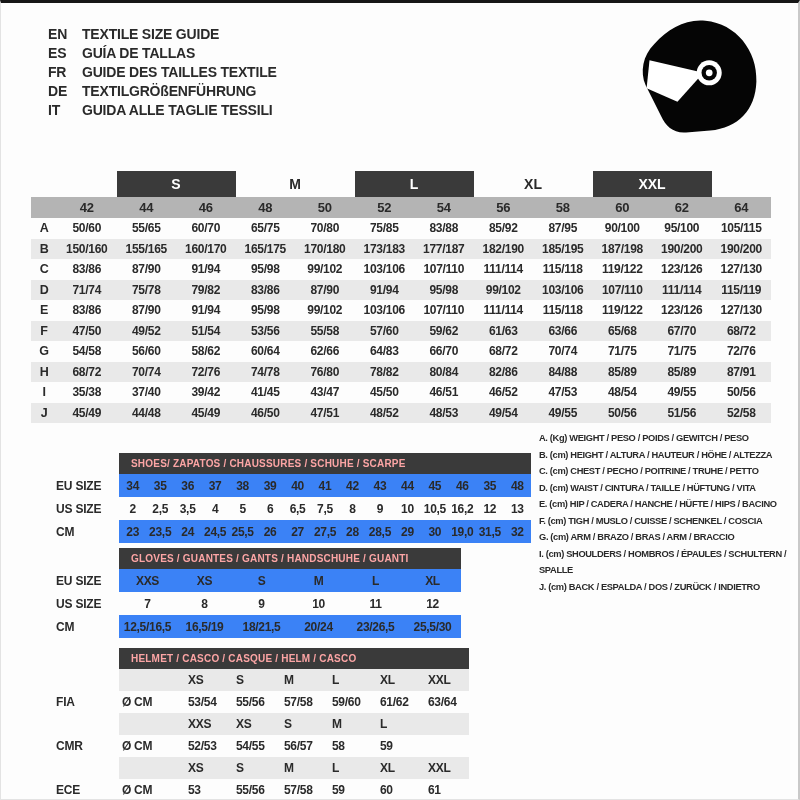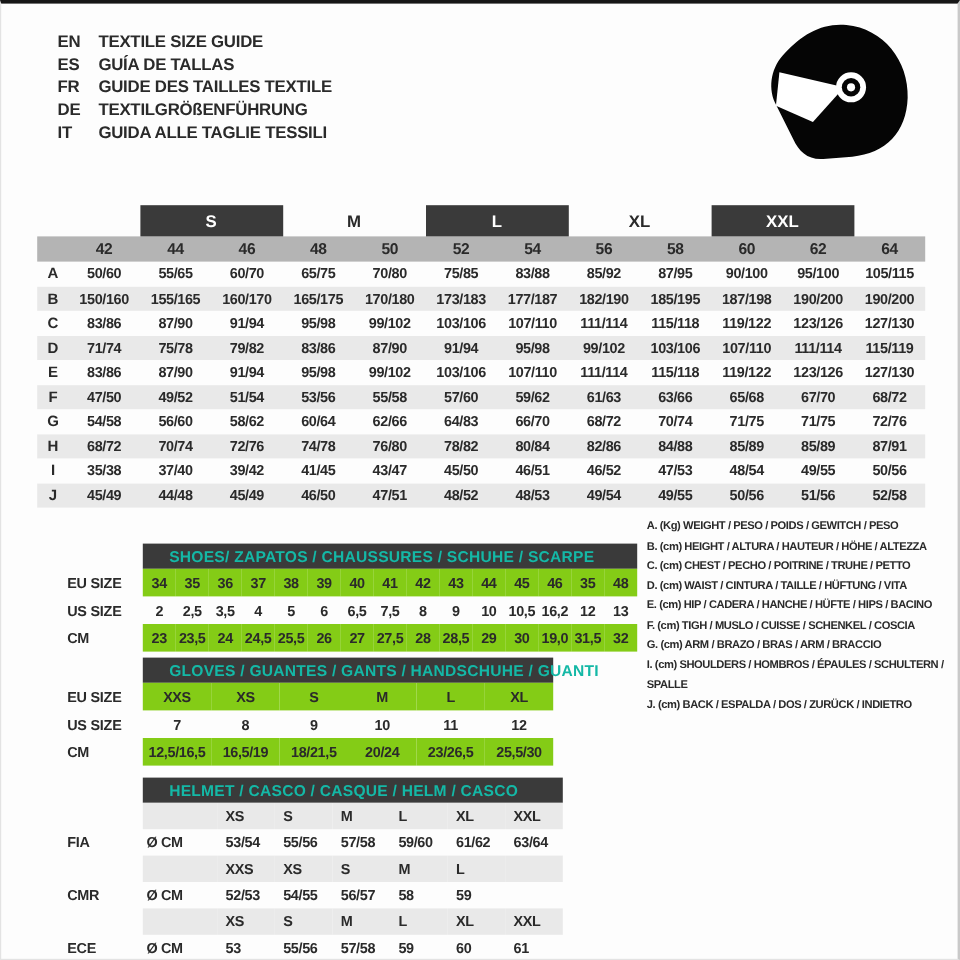--- a/index.html
+++ b/index.html
@@ -34,29 +34,29 @@
   .g1{grid-column:3 / span 2;} .g2{grid-column:5 / span 2;} .g3{grid-column:7 / span 2;}
   .g4{grid-column:9 / span 2;} .g5{grid-column:11 / span 2;}
   .sizes-row { height:21px; background:#b4b4b4; }
   .sizes-row .cell { font-size:13px; }
   .trow { height:20.5px; }
   .trow.shaded { background:#e9e9e9; }
   .cell { display:flex; align-items:center; justify-content:center; font-weight:bold; font-size:12px; letter-spacing:-0.3px; white-space:nowrap; }
   .rowlabel { font-size:12.5px; }
 
   
-  .bar { height:21px; background:#3a3a3a; color:#14b8a6; font-weight:bold; font-size:13px;
-         display:flex; align-items:center; padding-left:22px; letter-spacing:0.2px; margin-left:88px; white-space:nowrap; }
+  .bar { height:21px; background:#3a3a3a; color:#fca5a5; font-weight:bold; font-size:10px;
+         display:flex; align-items:center; padding-left:12px; letter-spacing:0.2px; margin-left:88px; white-space:nowrap; }
   .side { justify-content:flex-start; padding-left:25px; font-size:12px; letter-spacing:-0.2px; }
 
   .shoes  { position:absolute; left:30px; top:450px; width:500px; }
   .sgrid  { display:grid; grid-template-columns:88px repeat(15, 1fr); height:23px; }
   .gloves { position:absolute; left:30px; top:545px; width:430px; }
   .ggrid  { display:grid; grid-template-columns:88px repeat(6, 1fr); height:23px; }
-  .srow.shaded .cell { background:#84cc16; }
+  .srow.shaded .cell { background:#3b82f6; }
   .srow.shaded .side { background:transparent; }
 
   .helmets { position:absolute; left:30px; top:645px; width:438px; }
   .hgrid { display:grid; grid-template-columns:88px 62px repeat(6, 48px); height:22px; }
   .hband .cell { background:#e9e9e9; }
   .hband .side { background:transparent; }
   .hcell { justify-content:flex-start; padding-left:7px; }
   .ocm { justify-content:flex-start; padding-left:3px; }
 
   

